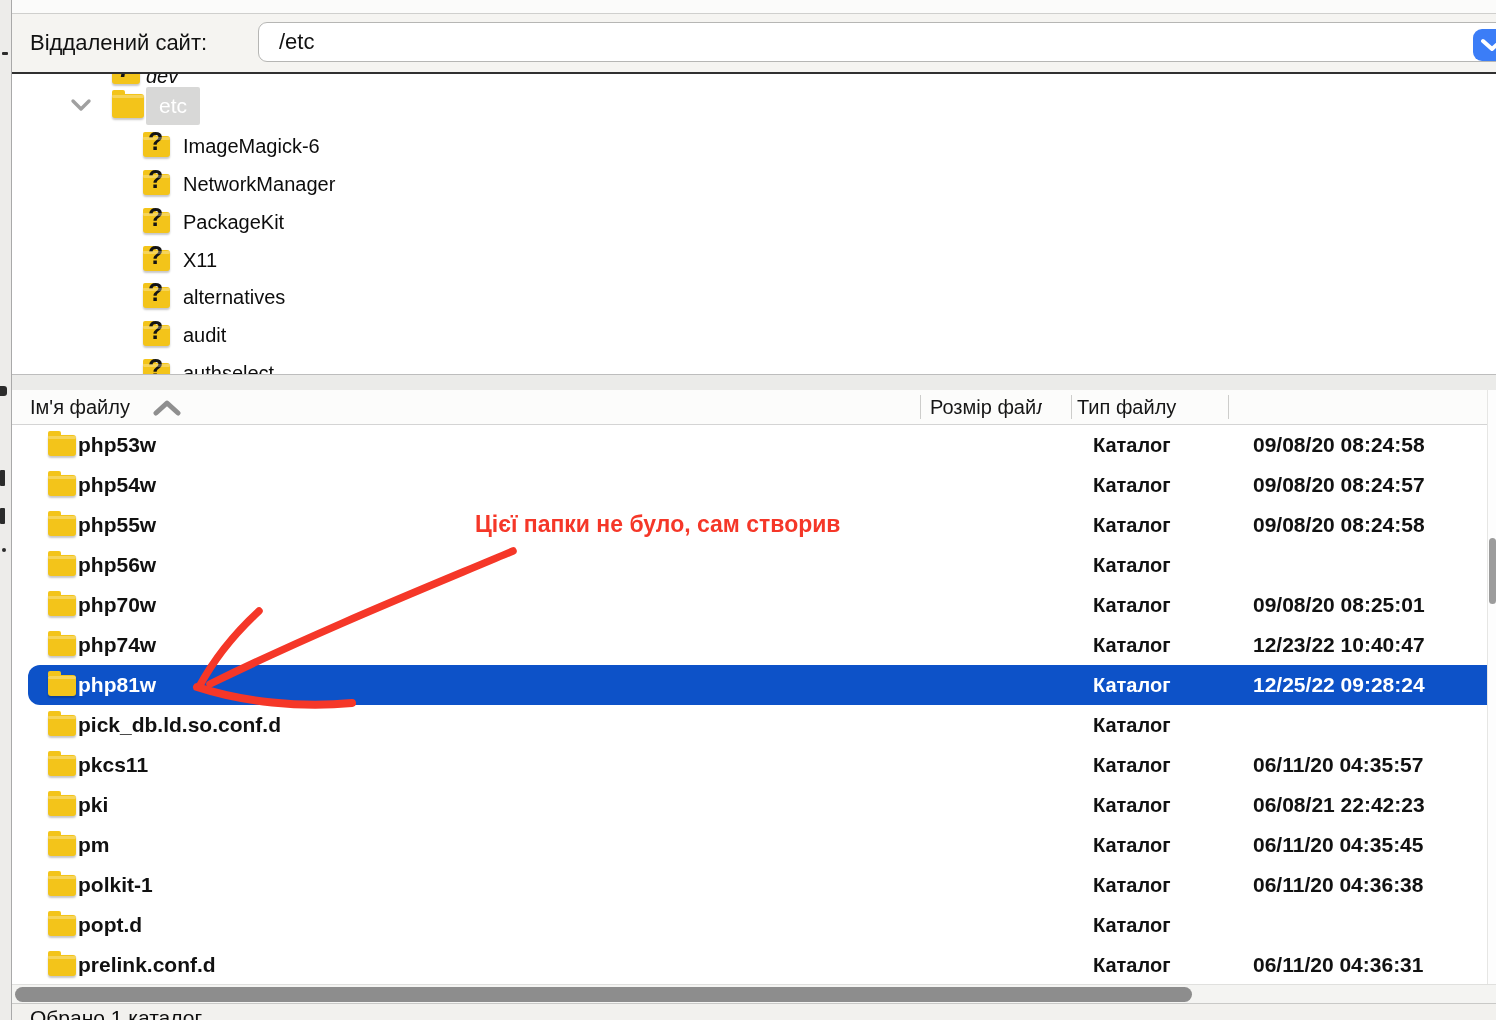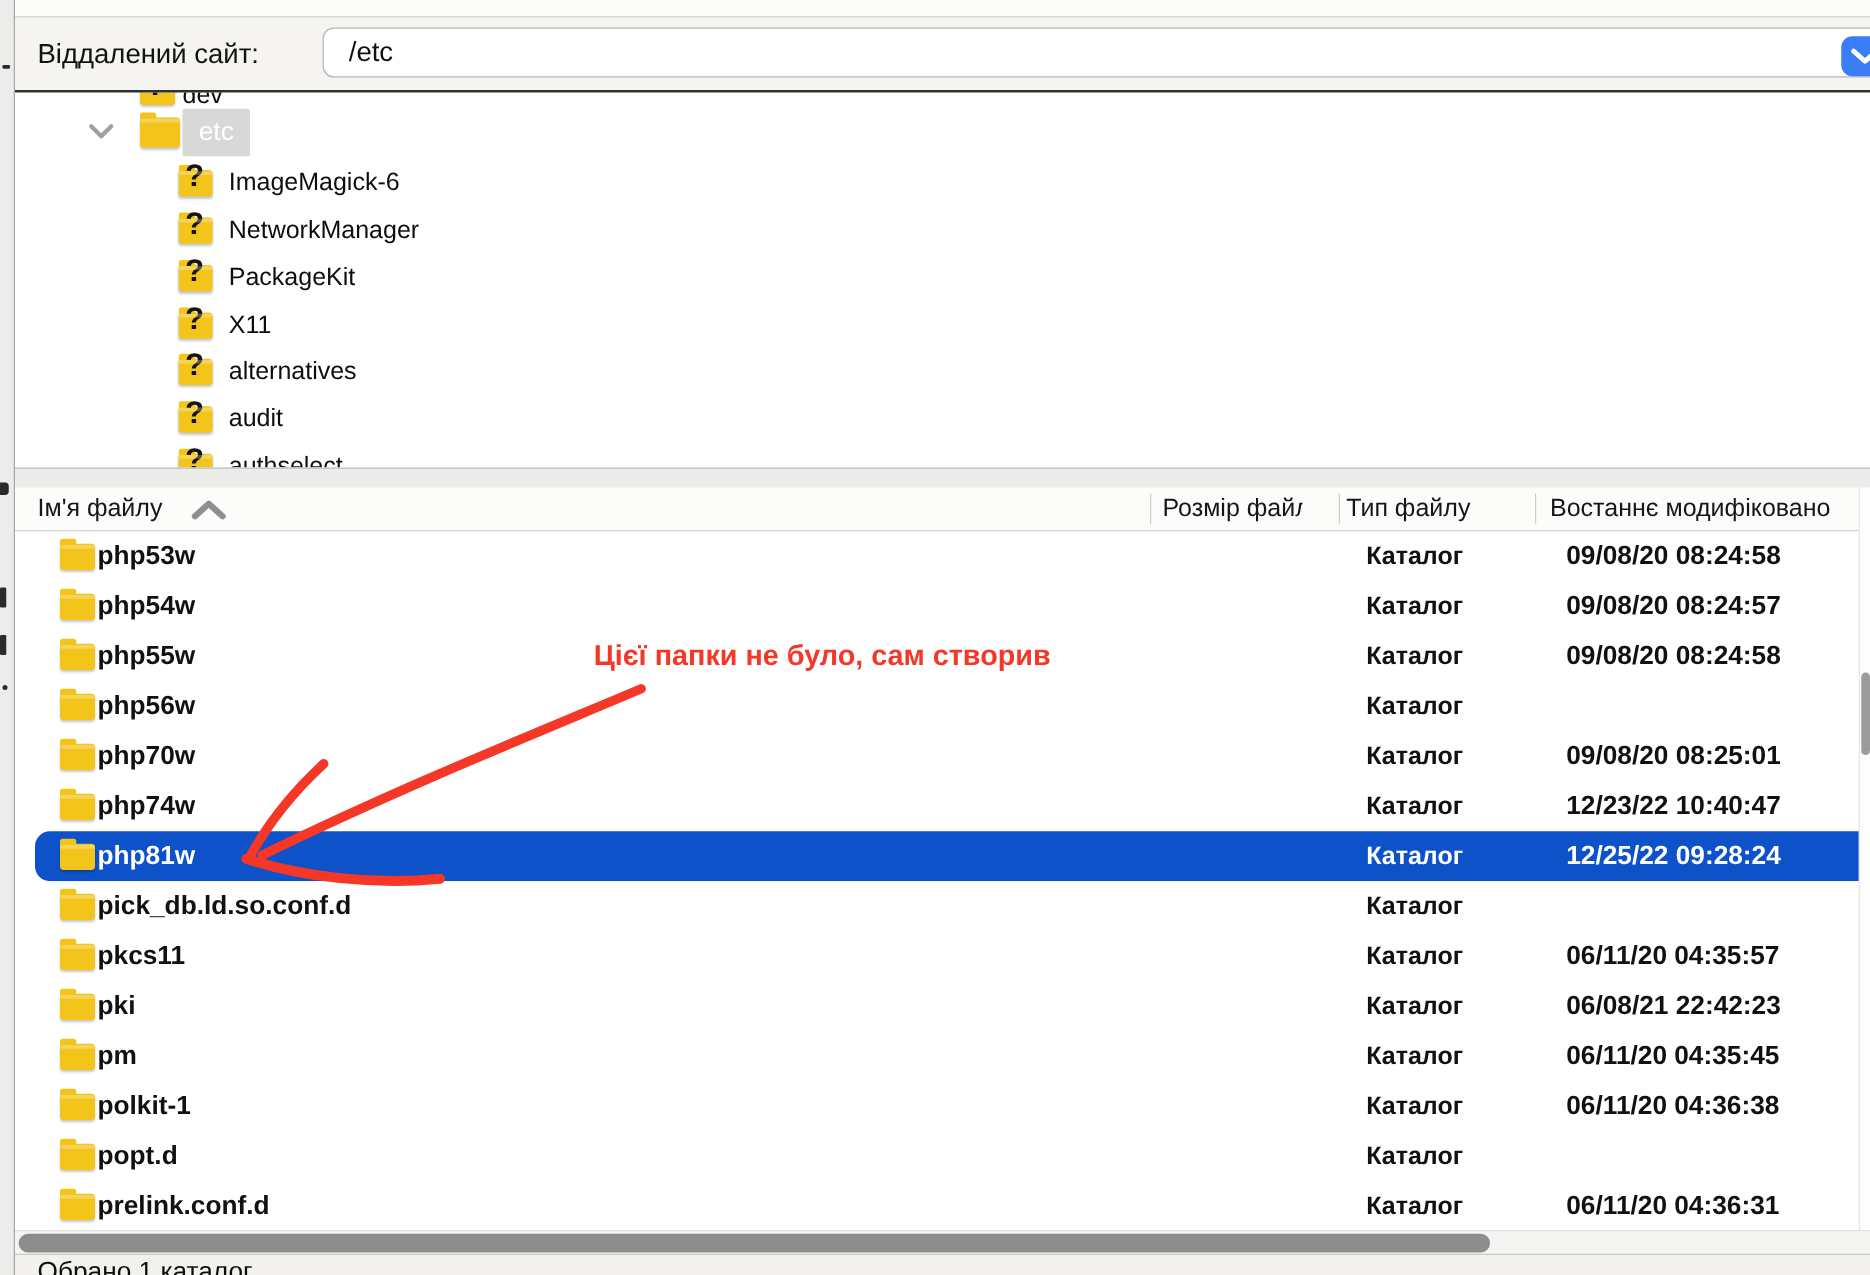--- a/index.html
+++ b/index.html
@@ -35,21 +35,21 @@
   .dark-divider{position:absolute;left:12px;top:72px;width:1484px;height:2px;background:#303030;z-index:3;}
   
   .ficon{position:absolute;width:28px;height:21px;background:var(--folder-yellow,#f3c41a);border-radius:2px 3px 3px 3px;box-shadow:0 1.5px 2px rgba(0,0,0,.22);}
   .ficon::before{content:"";position:absolute;top:-4px;left:0;width:13px;height:5px;border-radius:2px 2px 0 0;background:var(--folder-yellow,#f3c41a);}
   .ficon::after{content:"";position:absolute;left:0;right:0;top:1px;height:3px;background:rgba(255,255,255,.28);border-radius:2px;}
   .qmark{position:absolute;left:5px;top:-7px;font-size:25px;font-weight:700;color:#141414;line-height:1;font-family:"Liberation Sans",sans-serif;}
   
   .tree{position:absolute;left:12px;top:74px;width:1484px;height:300px;background:#fff;overflow:hidden;z-index:1;}
   .tree-row{position:absolute;left:0;width:100%;height:38px;}
   .tree-text{position:absolute;left:171px;top:0;height:38px;line-height:38px;font-size:20px;color:#0d0d0d;white-space:nowrap;}
-  .tree-clip{top:-17px;}
+  .tree-clip{top:-17px;font-style:italic;}
   .tree-clip .ficon{left:100px;top:6px;}
   .tree-clip .tree-text{left:134px;}
   .etc-row{top:13px;}
   .etc-row .expander{position:absolute;left:58px;top:11px;}
   .etc-row .ficon{left:100px;top:7px;width:32px;height:24px;}
   .etc-label{position:absolute;left:134px;top:0;height:38px;line-height:38px;padding:0 13px;background:#d8d8d7;color:#fff;font-size:21px;border-radius:2px;}
   .tree-child .ficon{left:131px;top:9px;width:27px;height:21px;}
   
   .splitter{position:absolute;left:12px;top:374px;width:1484px;height:16px;background:#ebebe9;border-top:1px solid #bdbdbd;z-index:2;}
   
@@ -176,21 +176,20 @@
 <div class="list-header">
   <span class="hdr hdr-name">Ім'я файлу</span>
   <svg class="sort-icon" width="30" height="16" viewBox="0 0 30 16">
     <polyline points="4,13 15,3 26,13" fill="none" stroke="#8f8f8f" stroke-width="5" stroke-linecap="round" stroke-linejoin="round"></polyline>
   </svg>
   <span class="hsep s1"></span>
   <span class="hdr hdr-size">Розмір файлу</span>
   <span class="hsep s2"></span>
   <span class="hdr hdr-type">Тип файлу</span>
   <span class="hsep s3"></span>
-  <span class="hdr hdr-mod">Востаннє модифіковано</span>
 </div>
 
 <div class="rows">
   <div class="row">
     <span class="ficon"></span>
     <span class="cell name">php53w</span>
     <span class="cell type">Каталог</span>
     <span class="cell mod">09/08/20 08:24:58</span>
   </div>
   <div class="row">

